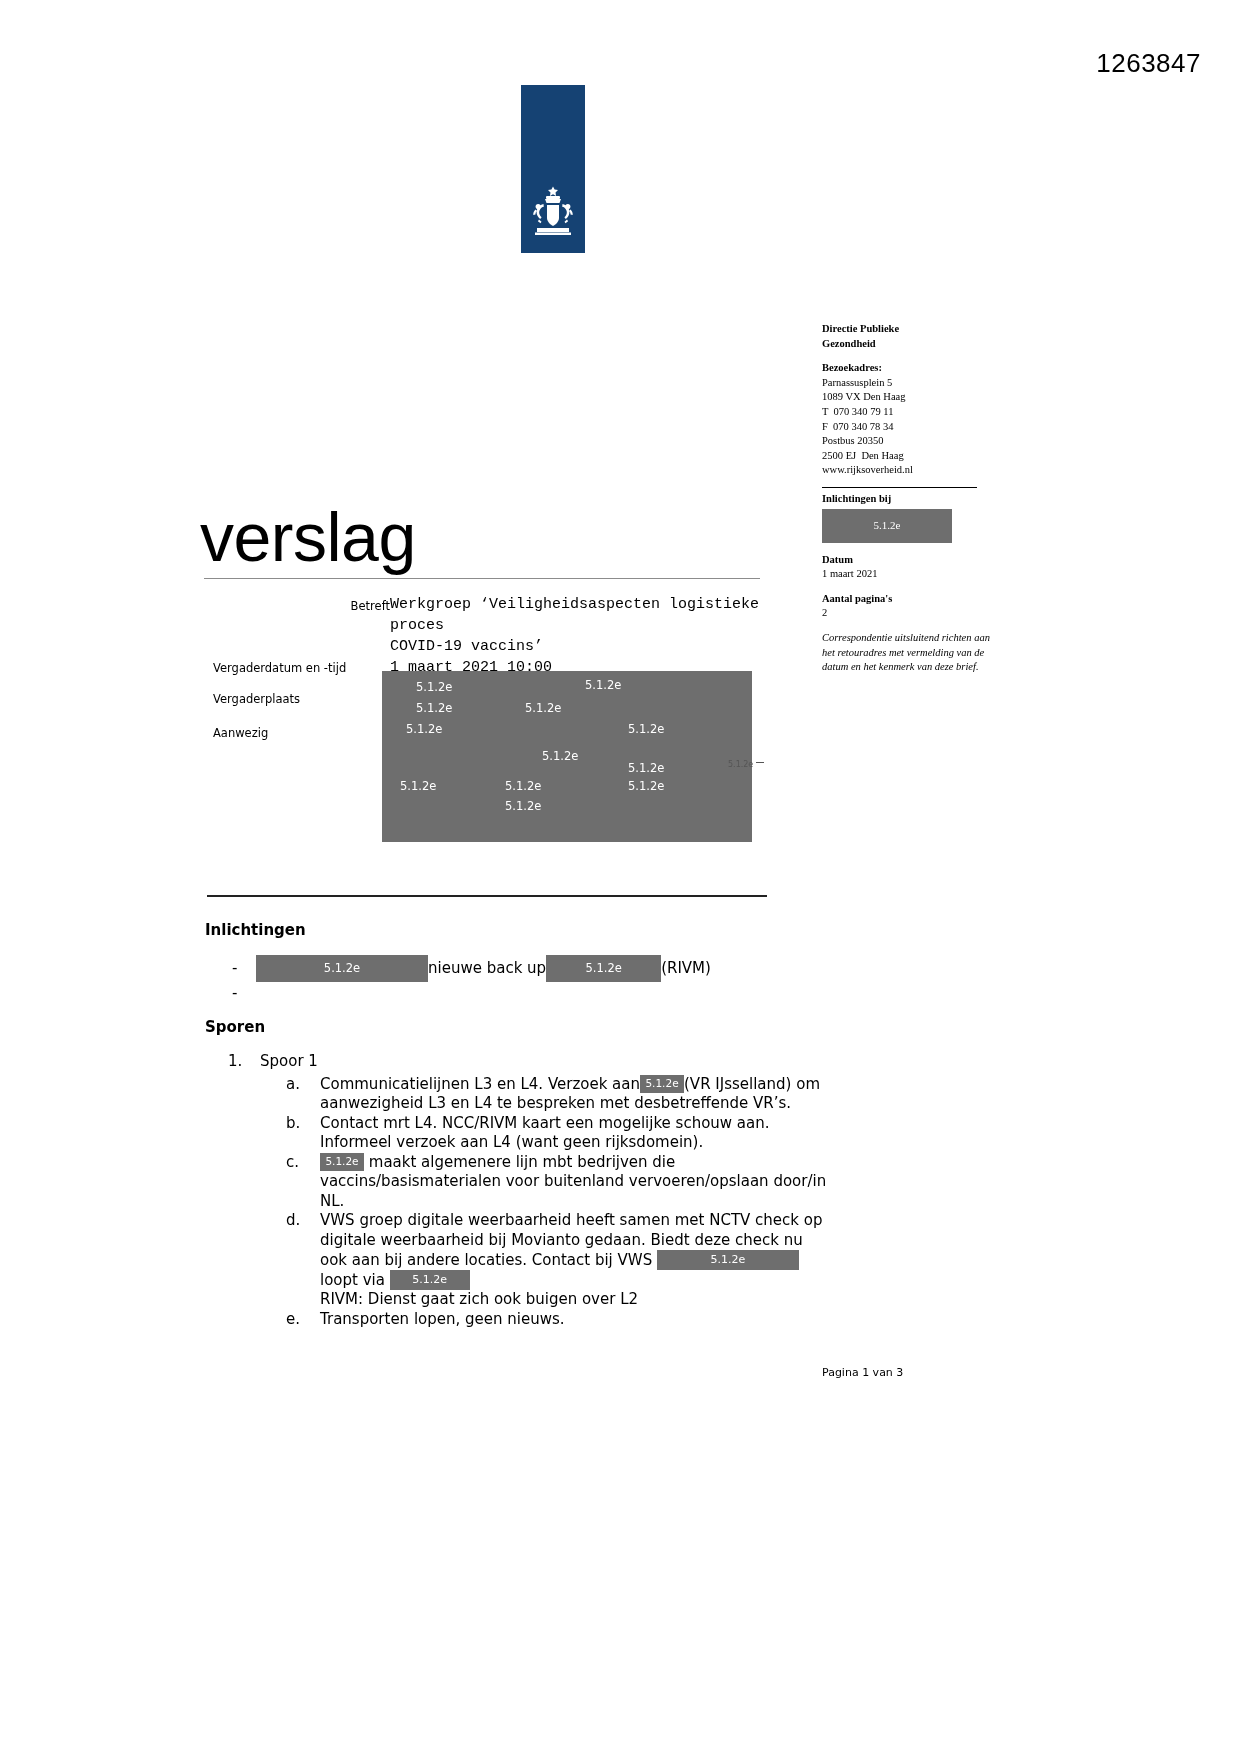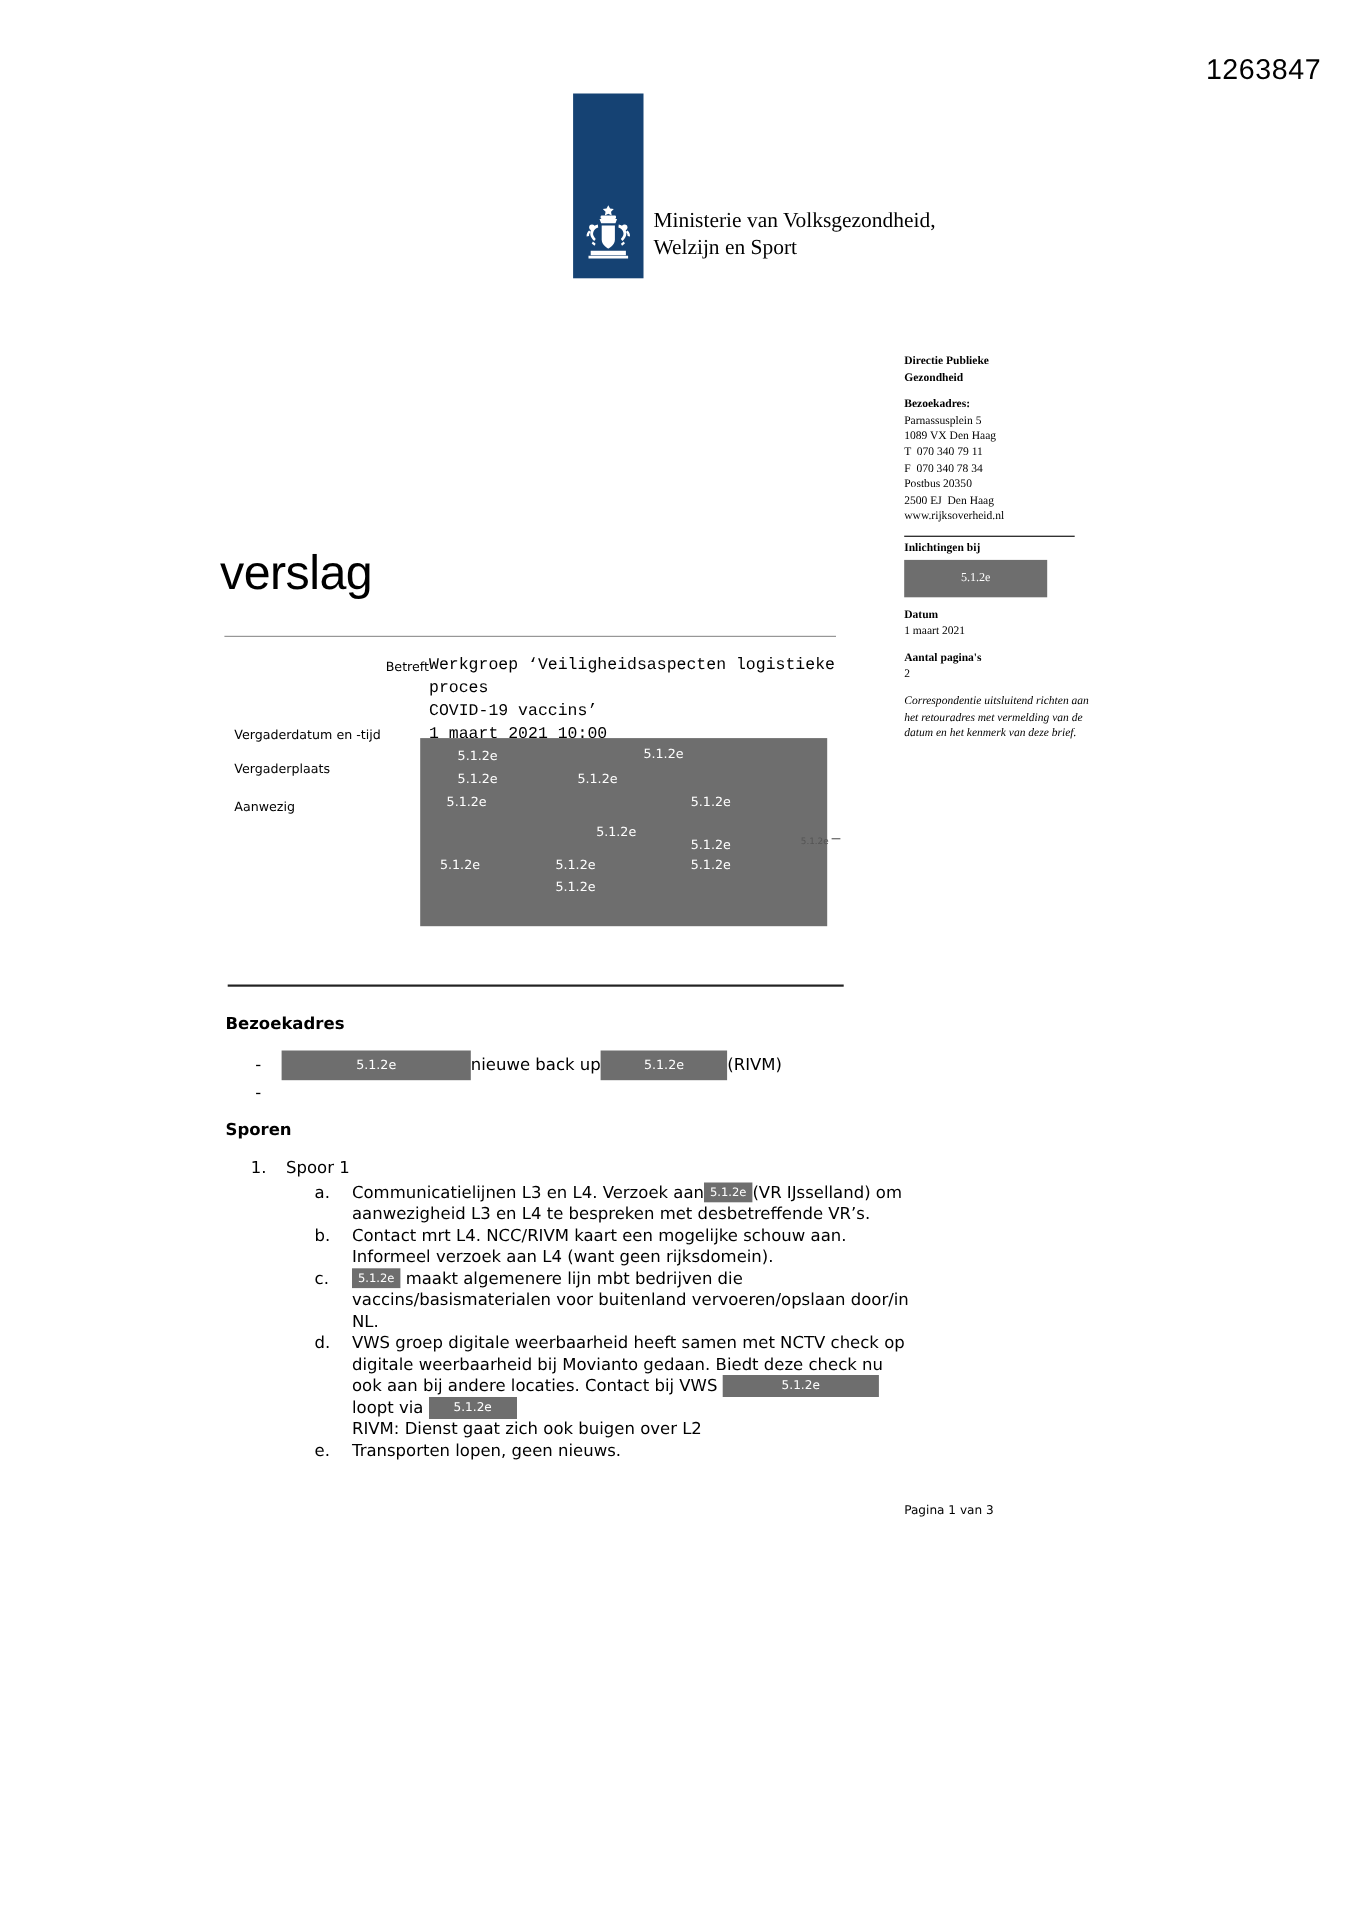--- a/index.html
+++ b/index.html
@@ -98,24 +98,24 @@
   .sb-italic {
     font-style: italic;
     font-size: 10.5px;
     line-height: 14.6px;
   }
 
   
   .title {
     position: absolute;
     left: 200px;
-    top: 490px;
+    top: 506px;
     font-family: "Liberation Sans", sans-serif;
     font-weight: 300;
-    font-size: 44px;
+    font-size: 68px;
     line-height: 62px;
     letter-spacing: -0.5px;
     color: #000;
   }
   .rule-thin {
     position: absolute;
     left: 204px;
     top: 578px;
     width: 556px;
     border-top: 1px solid #8c8c8c;
@@ -317,22 +317,20 @@
           <circle cx="42.8" cy="22.6" r="2.6"></circle>
           <path d="M45.5 25.5 c1.6 1.4 2.4 3.4 2.2 5.4 l-2.2-.4 c.1-1.4 -.5-2.7 -1.6-3.6z"></path>
           <path d="M42 35.5 l-2.5 2.2 l1 1.6 l2.6-2z"></path>
 
           <path d="M12 44 h32 v4 h-32z"></path>
           <path d="M10 48.5 h36 v2.5 h-36z"></path>
         </g>
       </svg>
     </div>
   </div>
-  <div class="logo-text">Ministerie van Volksgezondheid,
-Welzijn en Sport</div>
 
   <div class="sidebar">
     <div class="sb-bold">Directie Publieke</div>
     <div class="sb-bold">Gezondheid</div>
     <div class="sb-gap"></div>
     <div class="sb-bold">Bezoekadres:</div>
     <div class="sb-line">Parnassusplein 5</div>
     <div class="sb-line">1089 VX Den Haag</div>
     <div class="sb-line">T  070 340 79 11</div>
     <div class="sb-line">F  070 340 78 34</div>
@@ -393,21 +391,21 @@
       <span class="att-tag" style="left: 18px; top: 108px;">5.1.2e</span>
       <span class="att-tag" style="left: 123px; top: 108px;">5.1.2e</span>
       <span class="att-tag" style="left: 246px; top: 108px;">5.1.2e</span>
       <span class="att-tag" style="left: 123px; top: 128px;">5.1.2e</span>
     </div>
   <div class="att-outside">5.1.2e</div>
   <div class="att-dash"></div>
 
   <div class="rule-thick"></div>
 
-  <div class="section-heading" id="heading-mededelingen">Bezoekadres</div>
+  <div class="section-heading" id="heading-mededelingen">Inlichtingen</div>
   <div class="bullets">
     <div class="bullet-row">
       <div class="bullet-dash">-</div>
       <div class="bullet-content">
         <span class="redact redact-wide">5.1.2e</span>
         <span>nieuwe back up</span>
         <span class="redact redact-med">5.1.2e</span>
         <span>(RIVM)</span>
       </div>
     </div>

